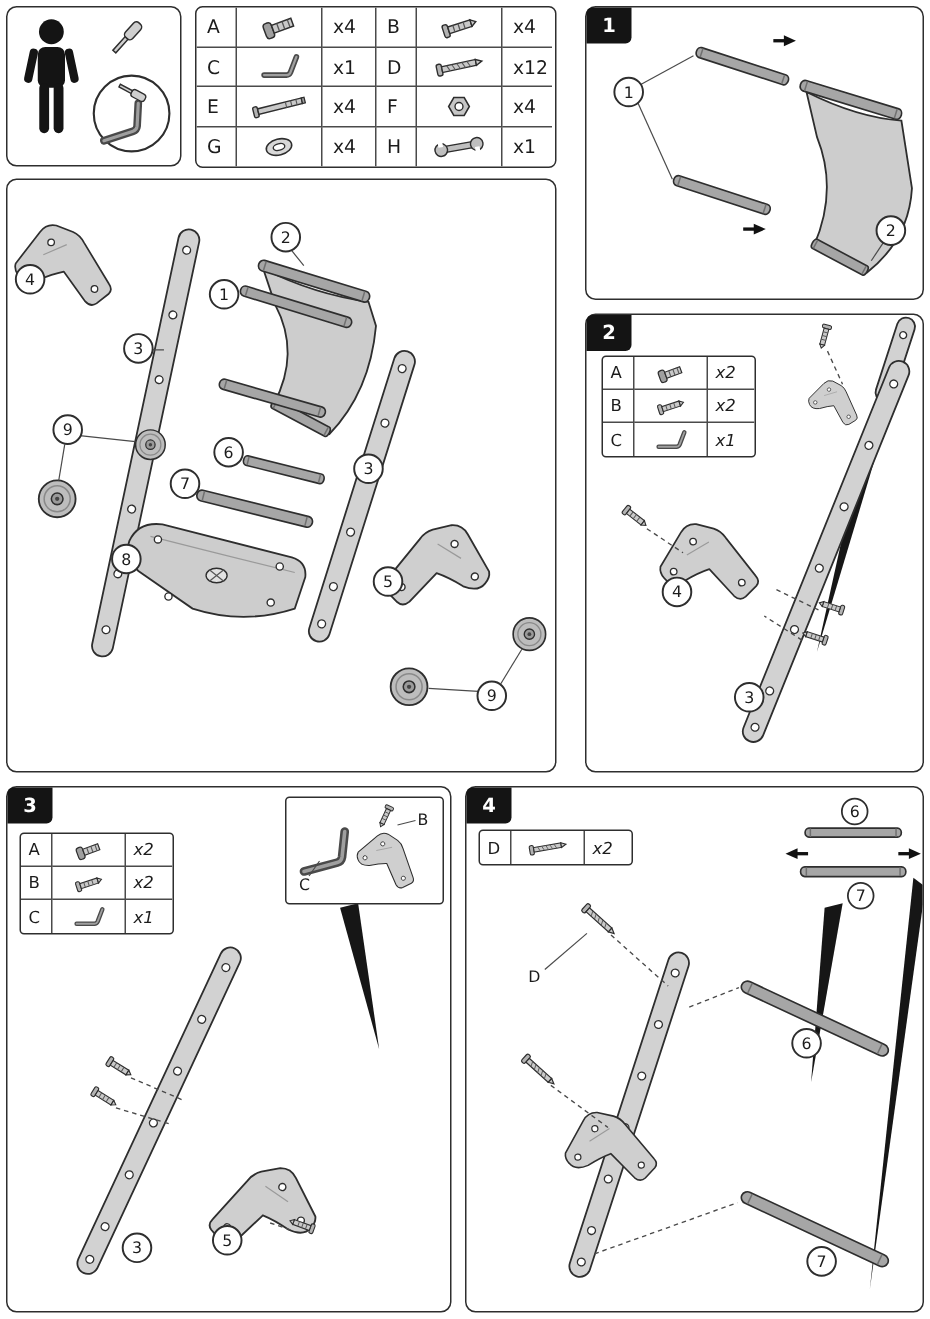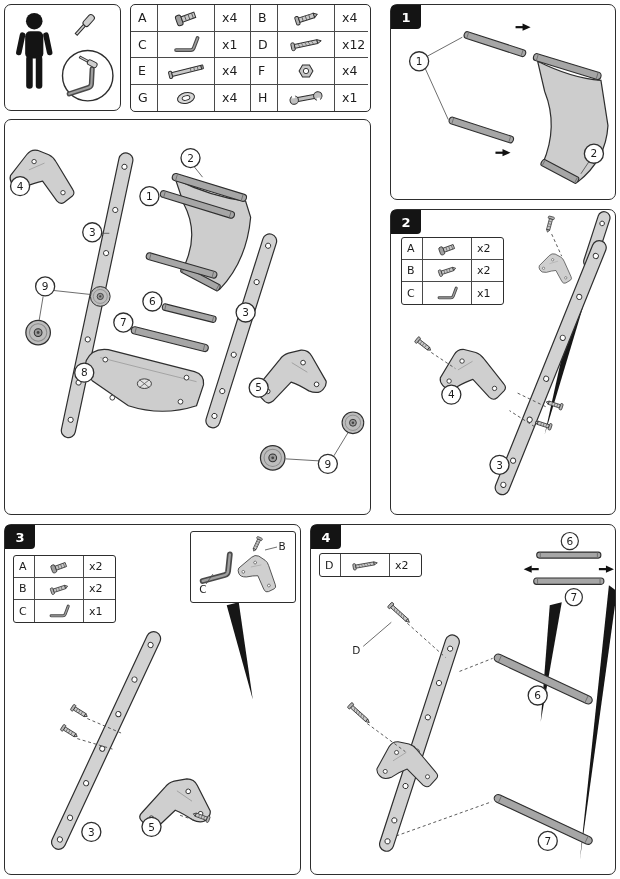--- a/index.html
+++ b/index.html
@@ -20,21 +20,21 @@
                   display:flex; align-items:center; padding-left:7px; font-size:12.5px; color:#1c1c1c; }
   .ptable .cell.icon { padding:0; justify-content:center; }
   .ptable .lc { border-right:none; }
   .ptable .lr { border-bottom:none; }
   
   .mtable { position:absolute; border:1.4px solid #2e2e2e; border-radius:3px; display:grid;
             grid-template-columns:21px 49px 31px; background:#fff; overflow:hidden; z-index:3; }
   .mtable .cell { border-right:1px solid #4a4a4a; border-bottom:1px solid #4a4a4a; height:22px;
                   display:flex; align-items:center; padding-left:5px; font-size:11px; color:#1c1c1c; }
   .mtable .cell.icon { padding:0; justify-content:center; }
-  .mtable .lc { border-right:none; }
+  .mtable .lc { border-right:none;font-style:italic; }
   .mtable .lr { border-bottom:none; }
   .inset { position:absolute; border:1.4px solid #2e2e2e; border-radius:3px; background:#fff; z-index:3; }
   .ticon { width:48px; height:20px; }
   .micon { width:44px; height:18px; }
   .co  { font-size:10.5px; fill:#1c1c1c; text-anchor:middle; font-family:"DejaVu Sans",sans-serif; }
   .lbl { font-size:10.5px; fill:#1c1c1c; text-anchor:middle; font-family:"DejaVu Sans",sans-serif; }
   .hole { fill:#fff; stroke:#2e2e2e; stroke-width:0.9; }
   .dash { stroke:#4a4a4a; stroke-width:0.9; stroke-dasharray:3 2.6; fill:none; }
   .lead { stroke:#4a4a4a; stroke-width:0.8; fill:none; }
   .rail { fill:#d2d2d2; stroke:#2e2e2e; stroke-width:1.2; }

